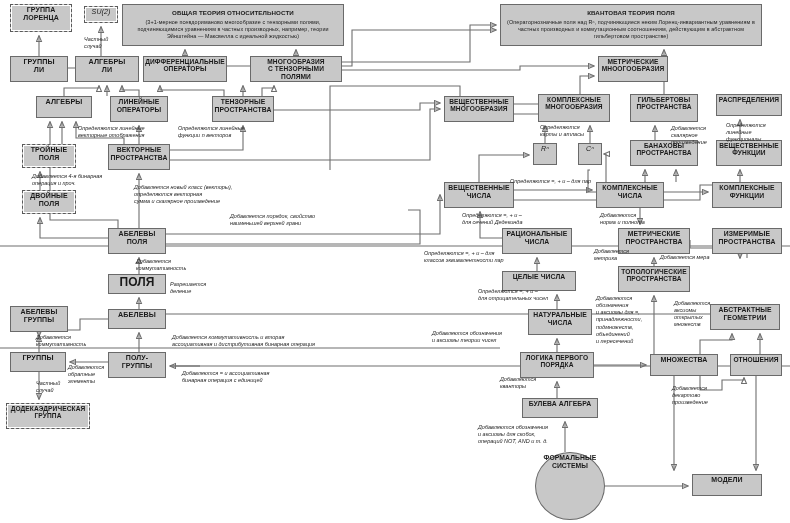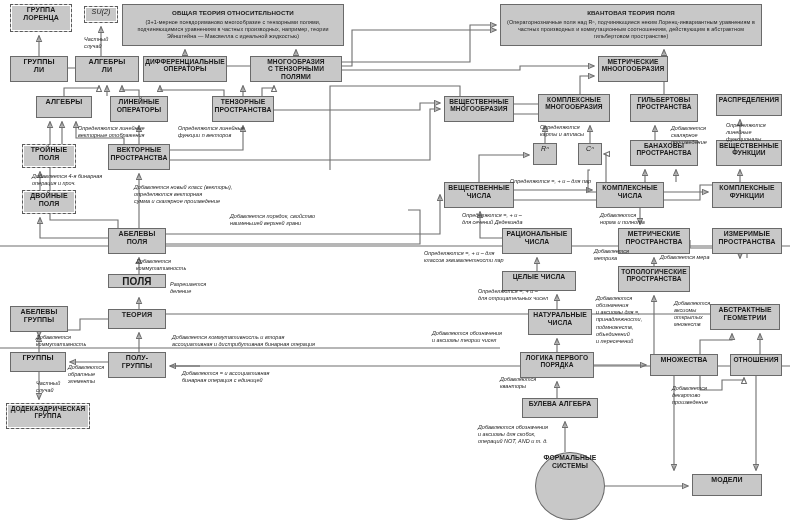--- a/index.html
+++ b/index.html
@@ -338,36 +338,36 @@
 ЧИСЛА</span>
     </div>
     <div class="node" style="left: 618px; top: 228px; width: 72px; height: 26px; font-size: 6.8px;">
       <span style="white-space: pre-line;">МЕТРИЧЕСКИЕ
 ПРОСТРАНСТВА</span>
     </div>
     <div class="node" style="left: 712px; top: 228px; width: 70px; height: 26px; font-size: 6.8px;">
       <span style="white-space: pre-line;">ИЗМЕРИМЫЕ
 ПРОСТРАНСТВА</span>
     </div>
-    <div class="node" style="left: 108px; top: 274px; width: 58px; height: 14px; font-size: 10px;">
+    <div class="node" style="left: 108px; top: 274px; width: 58px; height: 20px; font-size: 12px;">
       <span style="white-space: pre-line;">ПОЛЯ</span>
     </div>
     <div class="node" style="left: 502px; top: 271px; width: 74px; height: 20px; font-size: 6.8px;">
       <span style="white-space: pre-line;">ЦЕЛЫЕ ЧИСЛА</span>
     </div>
     <div class="node" style="left: 618px; top: 266px; width: 72px; height: 26px; font-size: 6.6px;">
       <span style="white-space: pre-line;">ТОПОЛОГИЧЕСКИЕ
 ПРОСТРАНСТВА</span>
     </div>
     <div class="node" style="left: 10px; top: 306px; width: 58px; height: 26px; font-size: 7px;">
       <span style="white-space: pre-line;">АБЕЛЕВЫ
 ГРУППЫ</span>
     </div>
     <div class="node" style="left: 108px; top: 309px; width: 58px; height: 20px; font-size: 7.2px;">
-      <span style="white-space: pre-line;">ТЕОРИЯ</span>
+      <span style="white-space: pre-line;">АБЕЛЕВЫ</span>
     </div>
     <div class="node" style="left: 528px; top: 309px; width: 64px; height: 26px; font-size: 6.8px;">
       <span style="white-space: pre-line;">НАТУРАЛЬНЫЕ
 ЧИСЛА</span>
     </div>
     <div class="node" style="left: 710px; top: 304px; width: 70px; height: 26px; font-size: 6.8px;">
       <span style="white-space: pre-line;">АБСТРАКТНЫЕ
 ГЕОМЕТРИИ</span>
     </div>
     <div class="node" style="left: 10px; top: 352px; width: 56px; height: 20px; font-size: 7.2px;">

